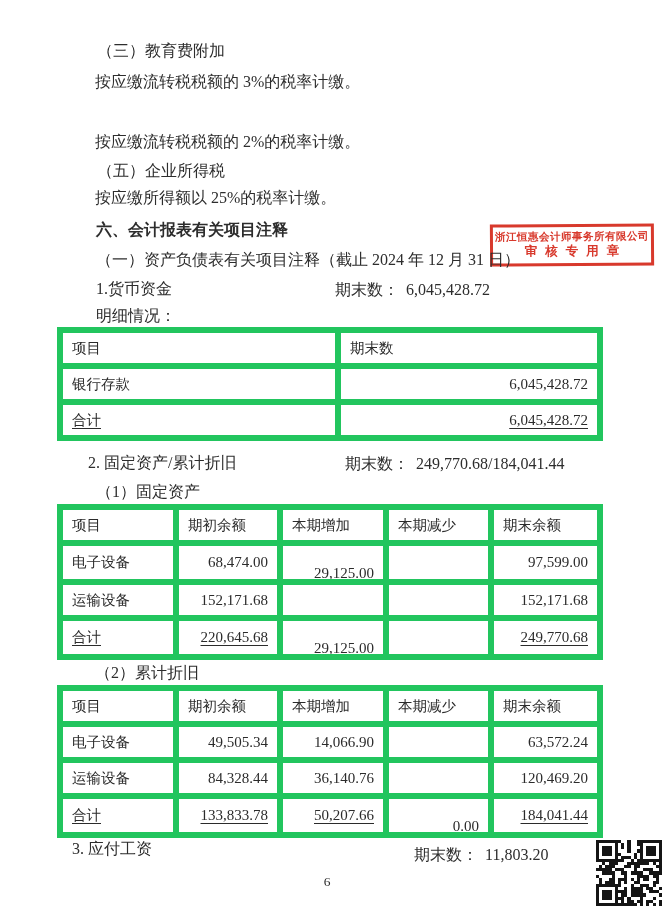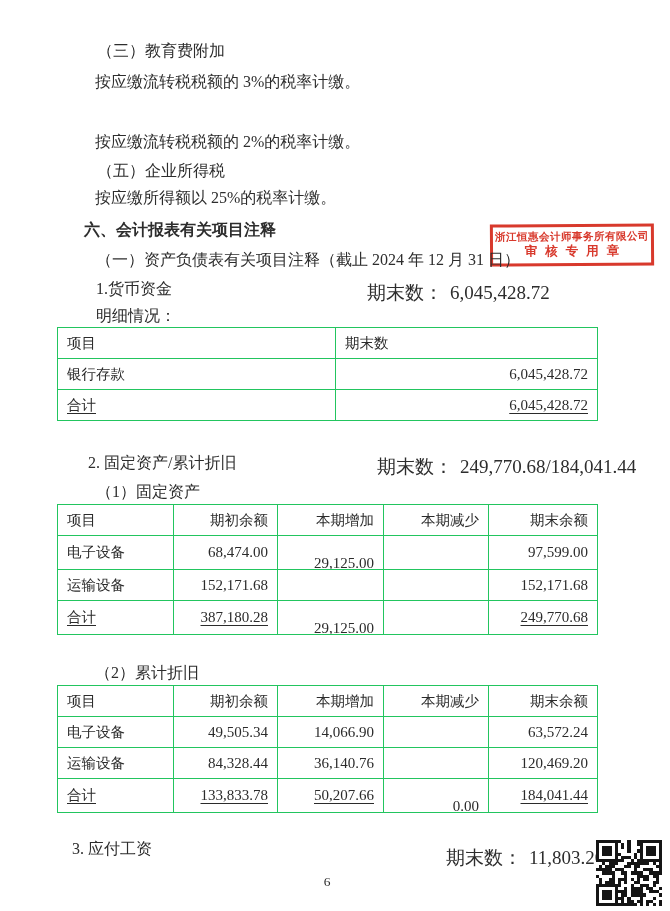--- a/index.html
+++ b/index.html
@@ -6,44 +6,44 @@
   .page{
     position:relative;
     width:670px;height:911px;
     background:#ffffff;
     font-family:"Liberation Serif","DejaVu Serif",serif;
     color:#2d2d2d;
     overflow:hidden;
   }
   .line{position:absolute;white-space:nowrap;font-size:16px;line-height:1.25;}
   .bold{font-weight:bold;}
-  .pe-group{position:absolute;white-space:nowrap;font-size:19px;margin-left:32px;}
+  .pe-group{position:absolute;white-space:nowrap;font-size:16px;}
   .pe-group .pe-val{margin-left:7px;}
 
   
   .stamp{
     position:absolute;left:490px;top:224px;width:158px;height:36px;
     border:3px solid #d8392c;color:#d8392c;
     display:flex;flex-direction:column;justify-content:center;align-items:center;
     transform:rotate(-0.4deg);
     background:rgba(255,255,255,0);
   }
   .stamp-l1{font-size:10.5px;font-weight:bold;letter-spacing:0.5px;line-height:1.25;}
   .stamp-l2{font-size:12.5px;font-weight:bold;letter-spacing:8px;text-indent:8px;line-height:1.3;}
 
   
   table.doc{
     position:absolute;left:57px;border-collapse:collapse;table-layout:fixed;width:540px;
   }
   table.doc th,table.doc td{
-    border:1px solid #22c55e;
+    border:6px solid #22c55e;
     font-weight:normal;font-size:14.5px;color:#2b2b2b;
     padding:0 9px;height:30px;overflow:hidden;white-space:nowrap;
   }
-  table.doc th{text-align:right;}
+  table.doc th{text-align:left;}
   table.doc th.left, table.doc td.name{text-align:left;}
   table.doc td.num{text-align:right;font-size:15px;}
   .u{text-decoration:underline;text-underline-offset:3px;text-decoration-thickness:1px;}
   td.low{vertical-align:bottom;}
   td.low > span{display:inline-block;transform:translateY(3px);margin-top:16px;}
 
   
   .page-num{position:absolute;left:57px;top:874px;width:540px;text-align:center;font-size:13.5px;}
 
   
@@ -59,21 +59,21 @@
 <body>
 
 <div class="page">
 
   <div class="line" style="left:97px;top:41px">（三）教育费附加</div>
   <div class="line" style="left:95px;top:72px">按应缴流转税税额的 3%的税率计缴。</div>
   <div class="line" style="left:95px;top:132px">按应缴流转税税额的 2%的税率计缴。</div>
   <div class="line" style="left:97px;top:161px">（五）企业所得税</div>
   <div class="line" style="left:95px;top:188px">按应缴所得额以 25%的税率计缴。</div>
 
-  <div class="line bold" style="left:84px;top:220px">六、会计报表有关项目注释</div>
+  <div class="line bold" style="left:96px;top:220px">六、会计报表有关项目注释</div>
 
   <div class="stamp">
     <div class="stamp-l1">浙江恒惠会计师事务所有限公司</div>
     <div class="stamp-l2">审核专用章</div>
   </div>
 
   <div class="line" style="left:96px;top:250px">（一）资产负债表有关项目注释（截止 2024 年 12 月 31 日）</div>
 
   <div class="line" style="left:96px;top:279px">1.货币资金</div>
   <div class="pe-group" style="left:335px;top:280px">
@@ -133,21 +133,21 @@
     </tr>
     <tr>
       <td class="name">运输设备</td>
       <td class="num">152,171.68</td>
       <td class="num"></td>
       <td class="num"></td>
       <td class="num">152,171.68</td>
     </tr>
     <tr>
       <td class="name u">合计</td>
-      <td class="num u">387,180.28</td>
+      <td class="num u">220,645.68</td>
       <td class="num u low"><span>29,125.00</span></td>
       <td class="num"></td>
       <td class="num u">249,770.68</td>
     </tr>
   </tbody>
     </table>
 
   <div class="line" style="left:95px;top:663px">（2）累计折旧</div>
 
   <table class="doc" style="top:685px">

